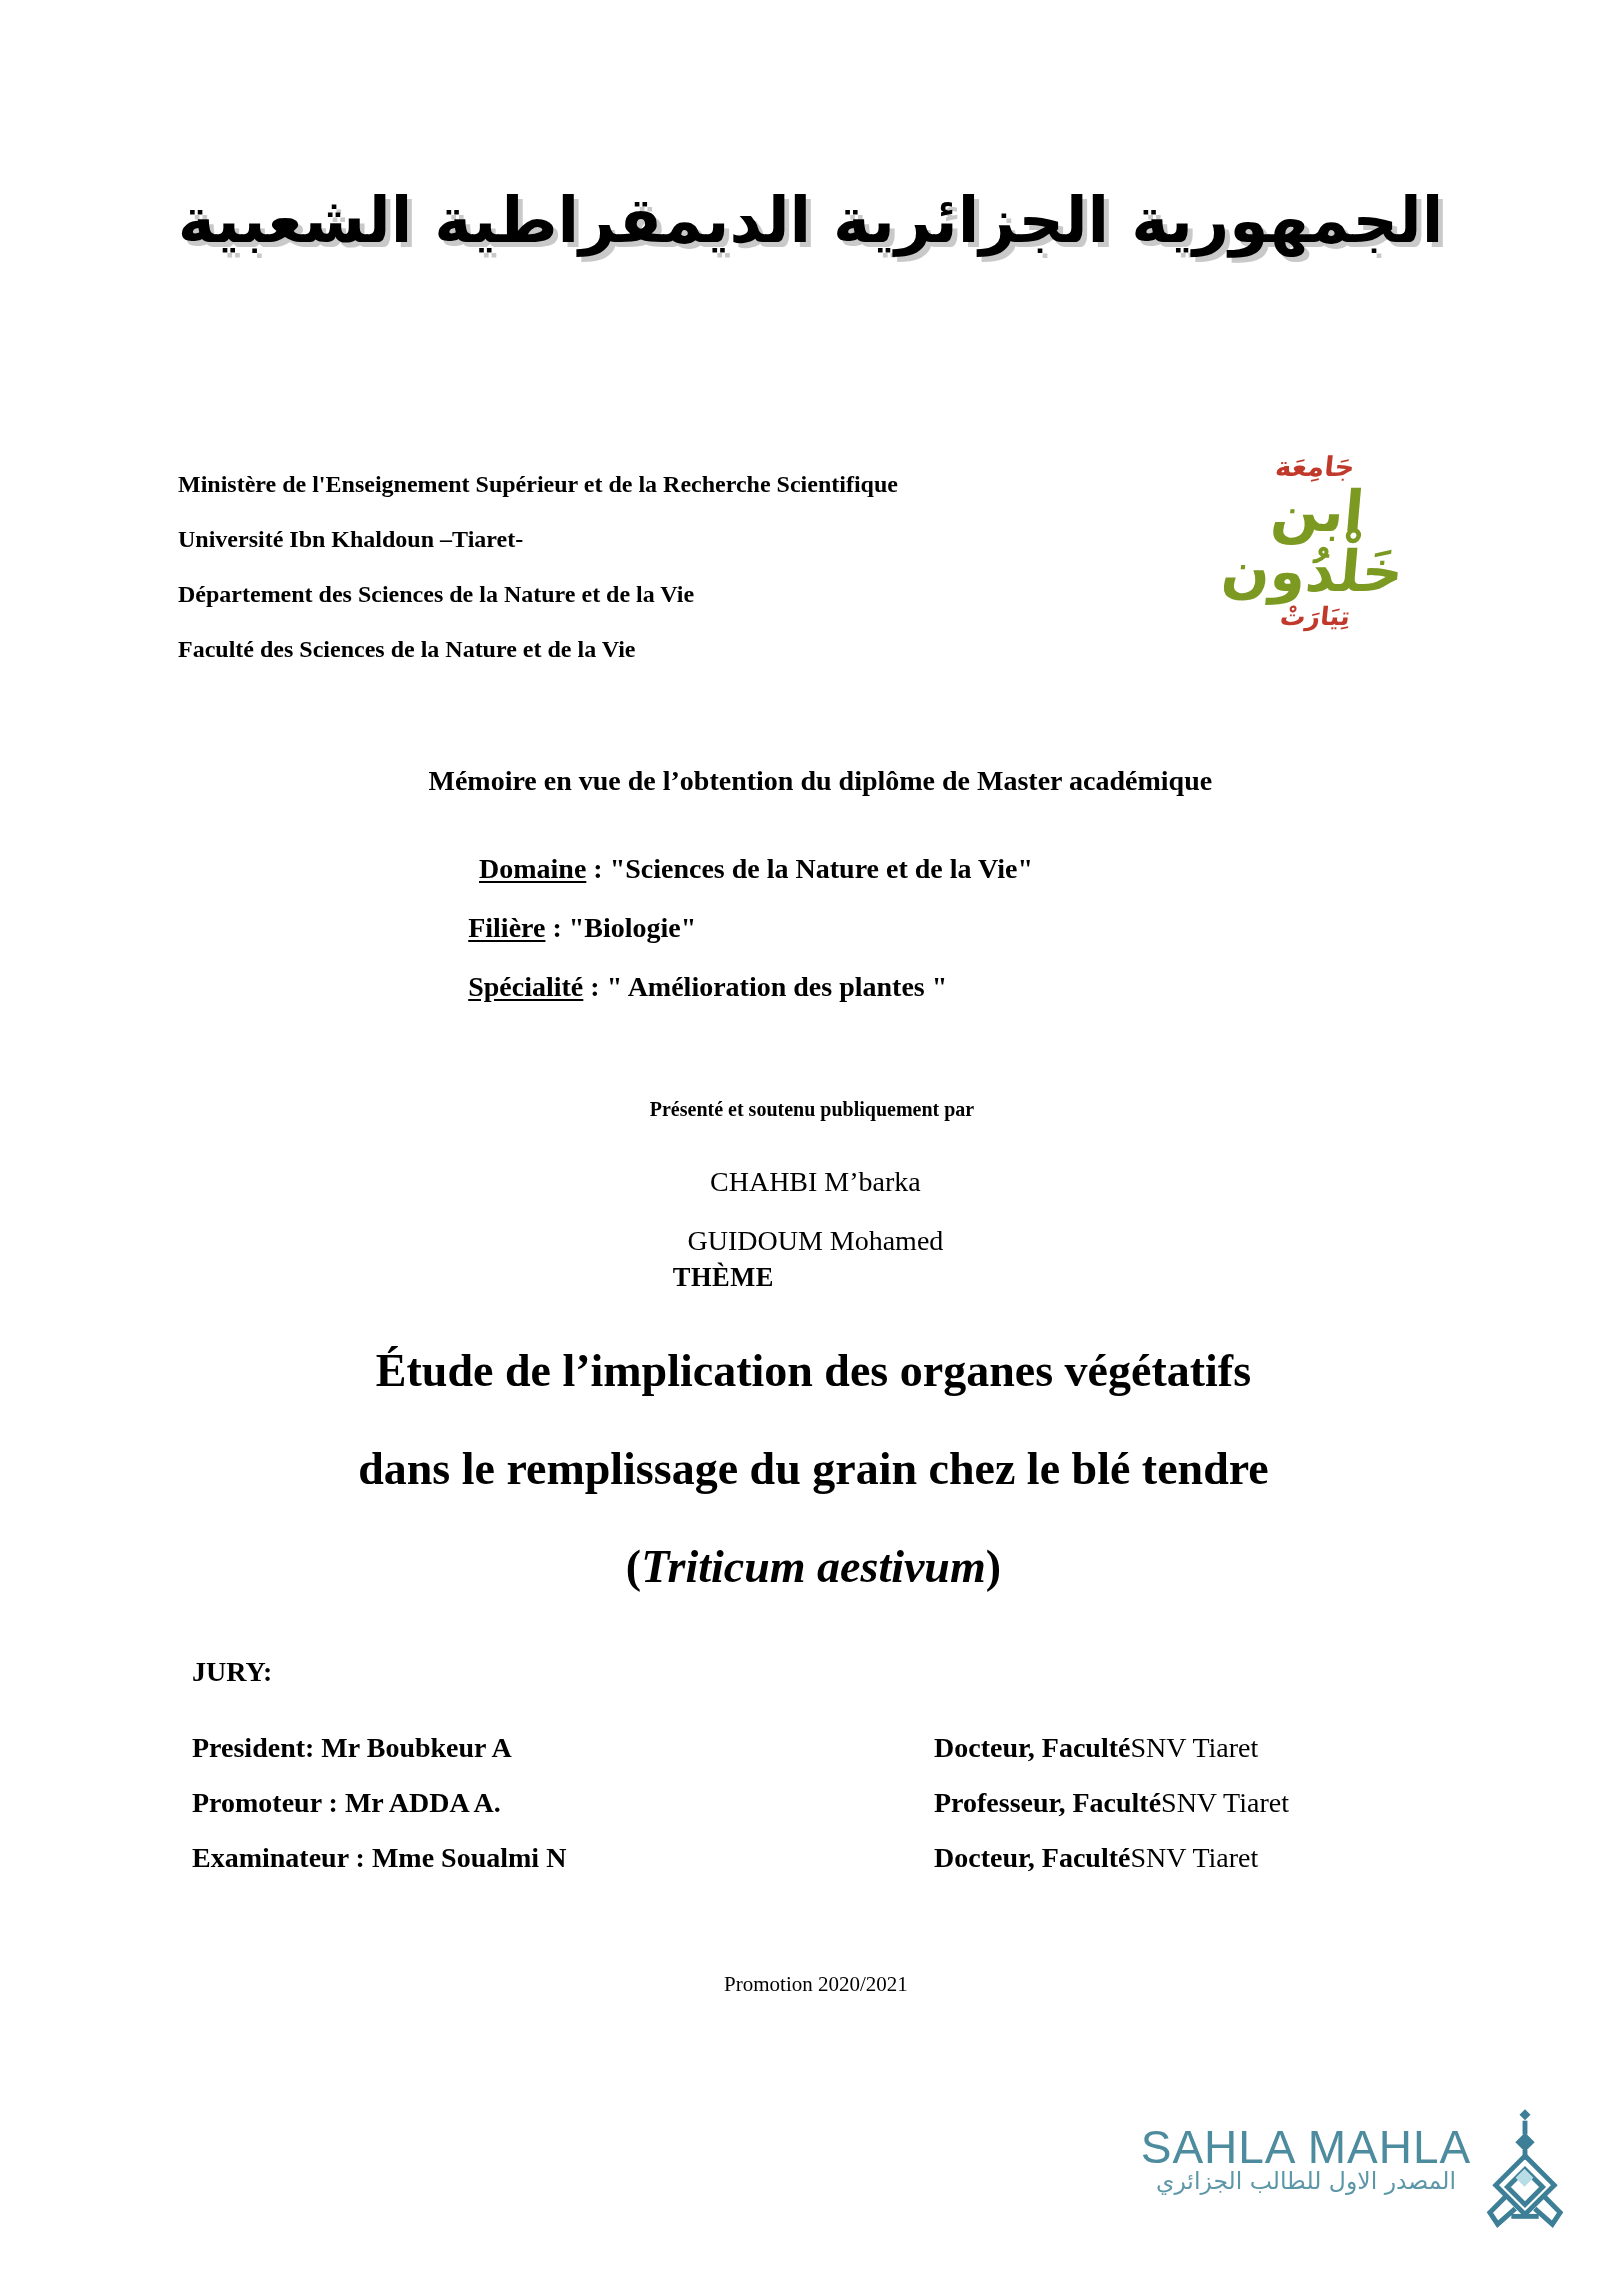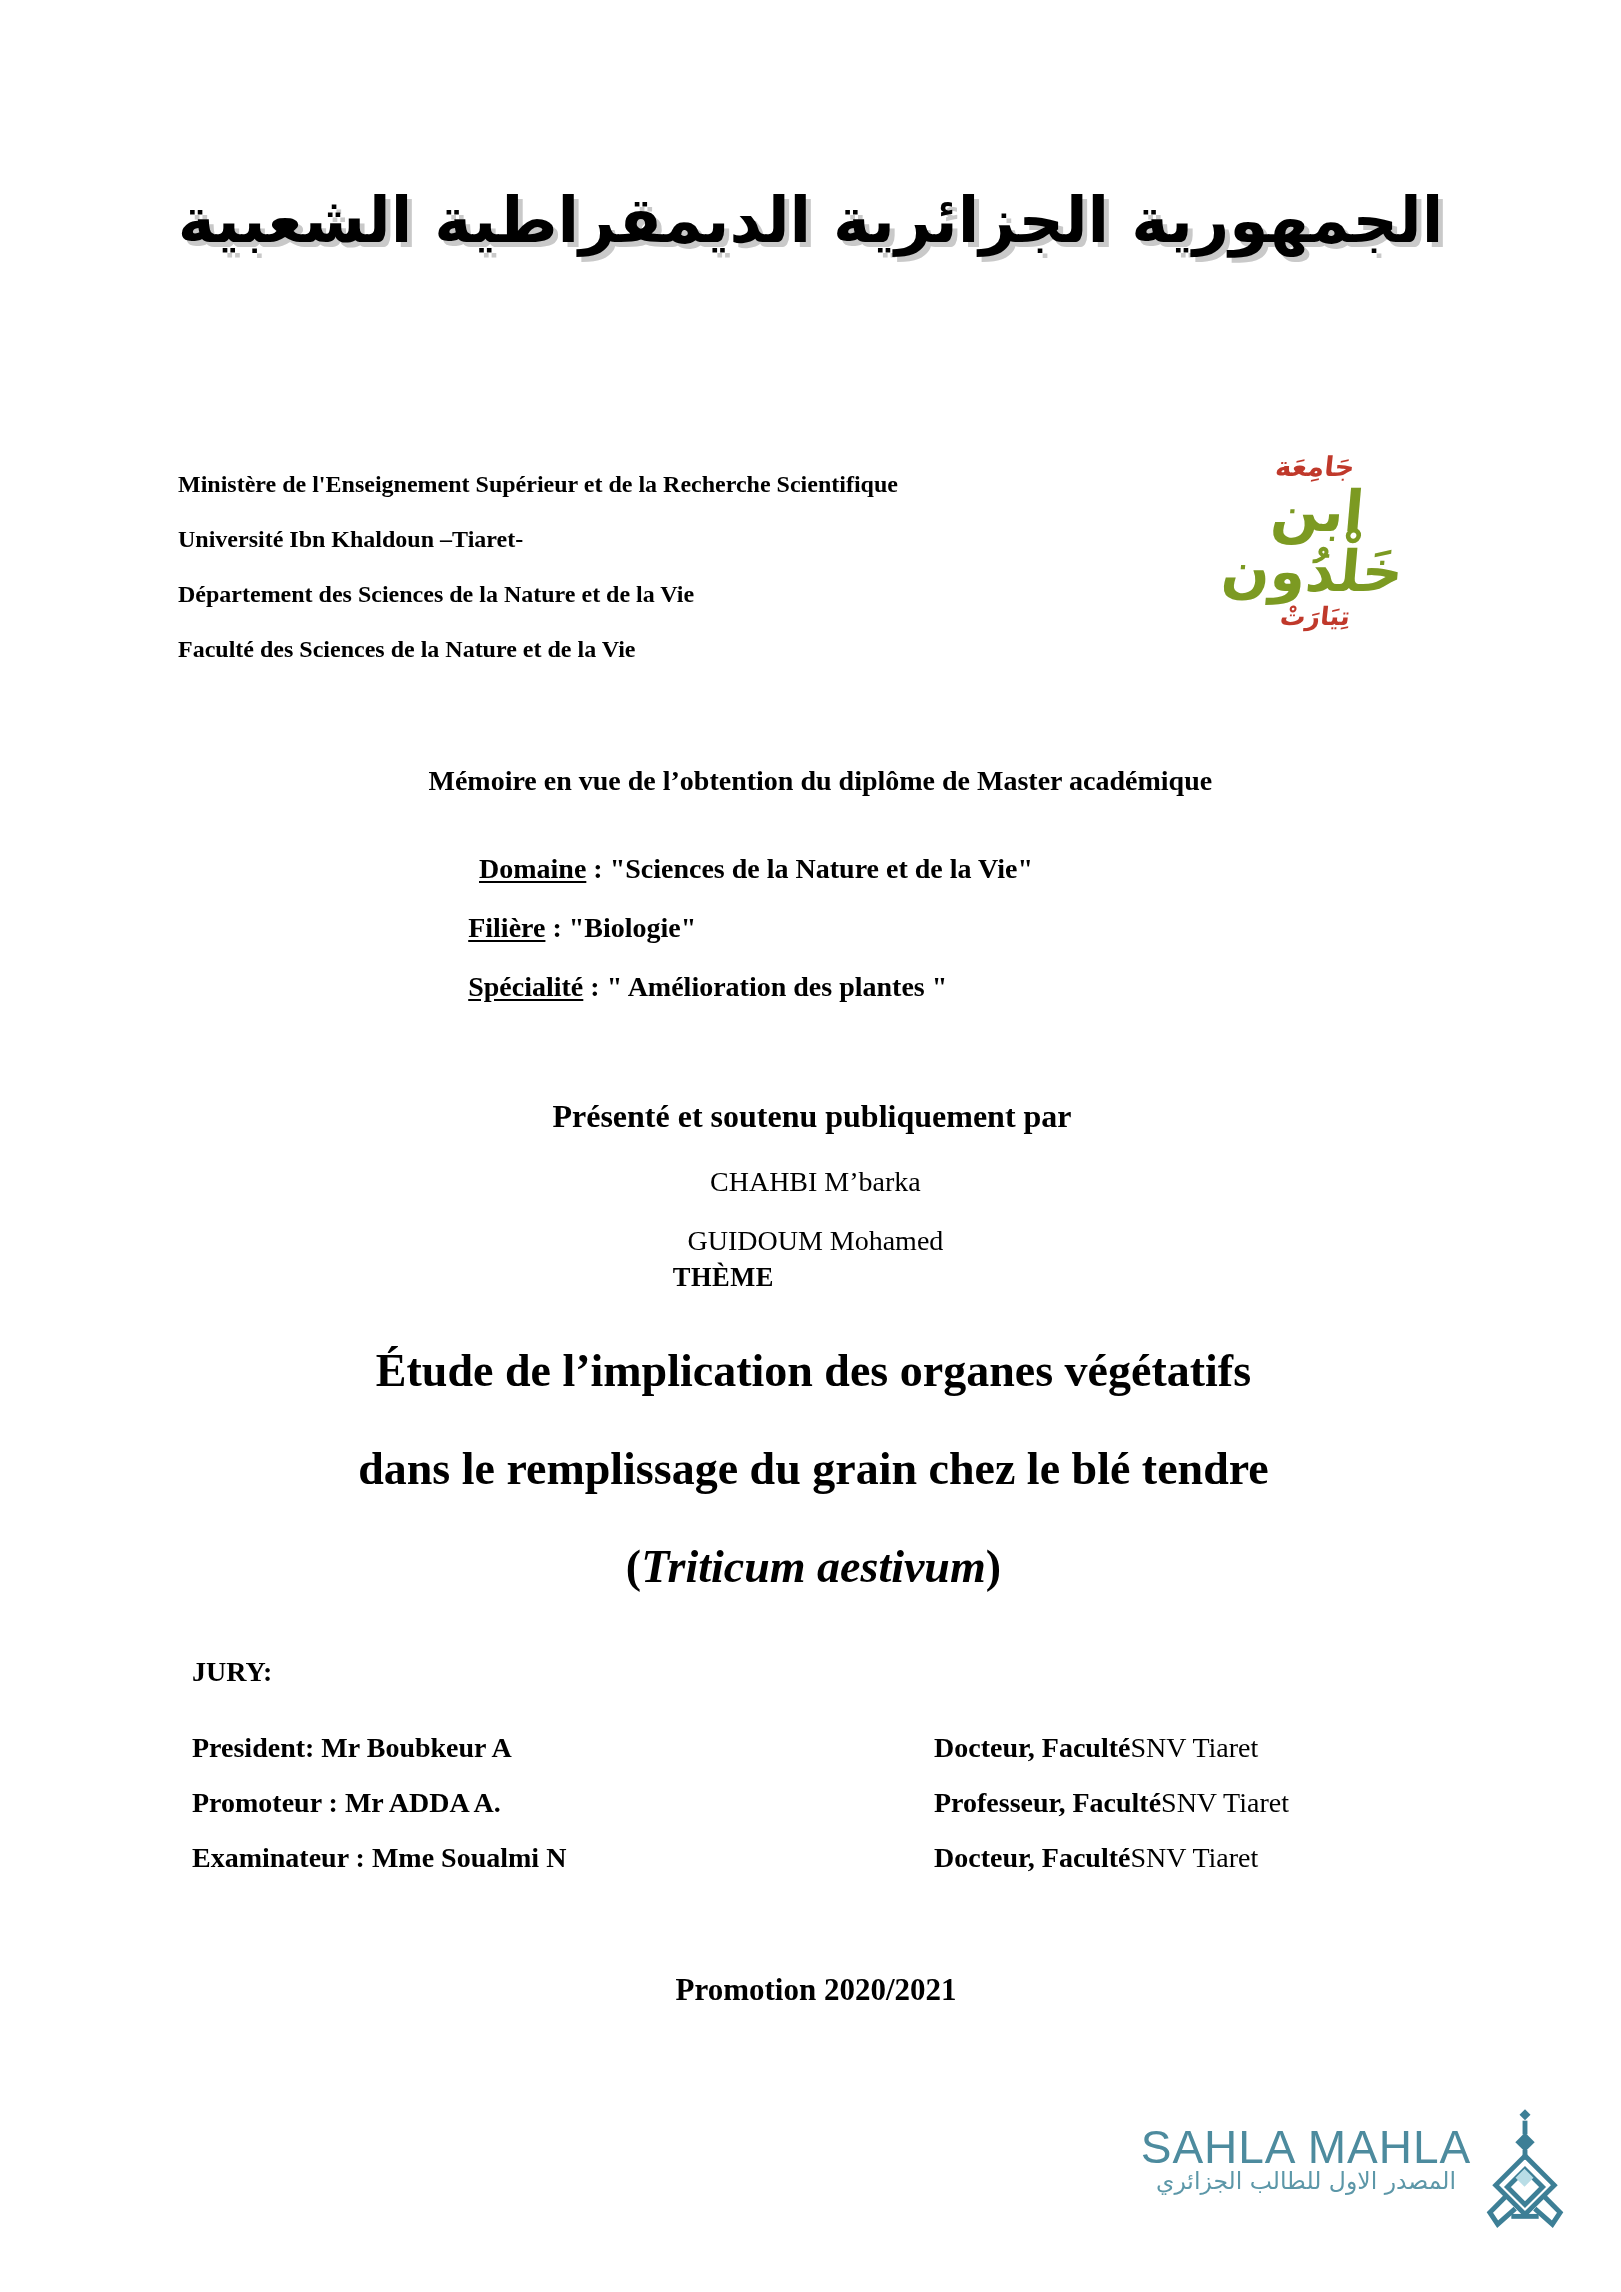--- a/index.html
+++ b/index.html
@@ -122,21 +122,21 @@
   .row-specialite { margin-left: -10.8px; }
 
   
   .presented-by {
     position: absolute;
     top: 1098px;
     left: 0;
     width: 1621px;
     text-align: center;
     font-weight: bold;
-    font-size: 32px;
+    font-size: 20px;
     padding-left: 3px;
     box-sizing: border-box;
   }
   .authors {
     position: absolute;
     top: 1152px;
     left: 0;
     width: 1621px;
     text-align: center;
     font-weight: normal;
@@ -204,22 +204,22 @@
   .jury-rank { font-weight: bold; }
   .jury-affil { font-weight: normal; }
 
   
   .promotion {
     position: absolute;
     top: 1972px;
     left: 0;
     width: 1621px;
     text-align: center;
-    font-weight: bold;
-    font-size: 31px;
+    font-weight: normal;
+    font-size: 21px;
     padding-left: 11px;
     box-sizing: border-box;
   }
 
   
   .sahla-logo {
     position: absolute;
     top: 2112px;
     left: 1115px;
     width: 441px;

